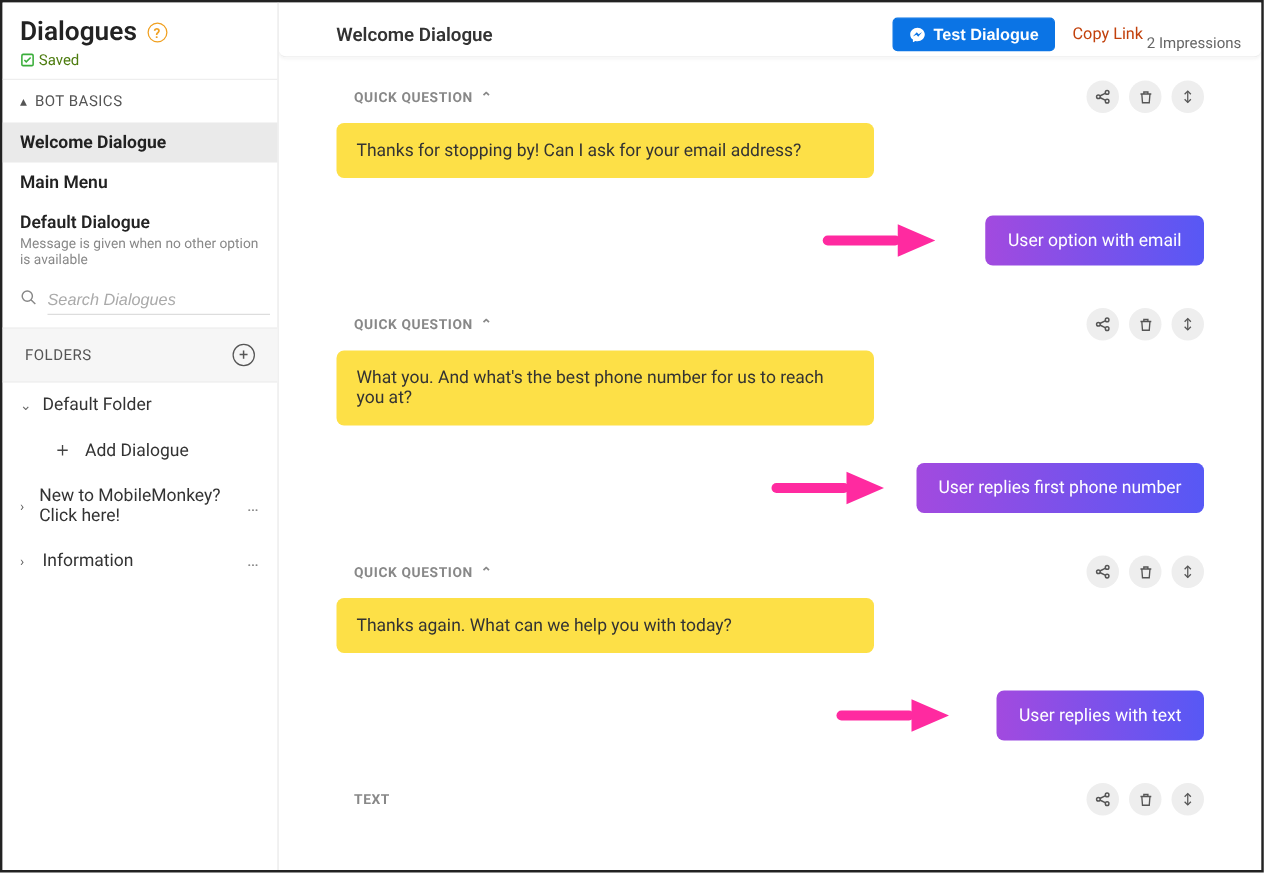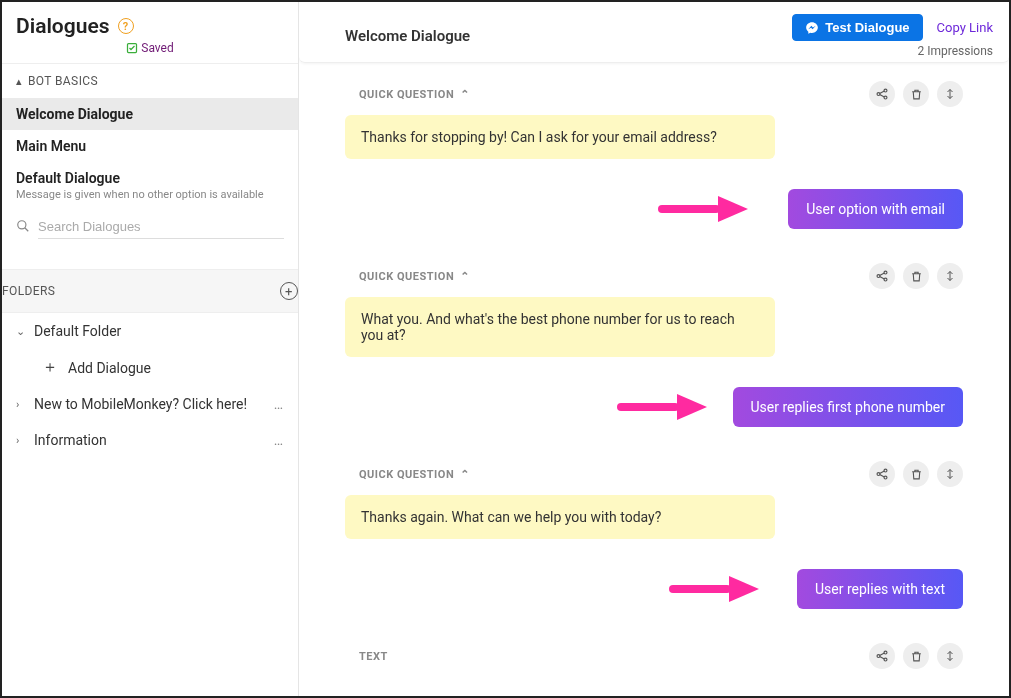--- a/index.html
+++ b/index.html
@@ -13,21 +13,21 @@
     overflow: hidden;
     border: 2px solid #222;
   }
   .app {
     display: flex;
     width: 100%;
     height: 100%;
   }
   
   .sidebar {
-    width: 297px;
+    width: 221px;
     flex-shrink: 0;
     border-right: 1px solid #e5e5e5;
     background: #fff;
     display: flex;
     flex-direction: column;
   }
   .sidebar-header {
     padding: 12px 14px 8px 14px;
   }
   .sidebar-title-row {
@@ -47,26 +47,25 @@
     border-radius: 50%;
     display: inline-flex;
     align-items: center;
     justify-content: center;
     color: #f0a020;
     font-size: 11px;
     font-weight: 600;
   }
   .saved-badge {
     margin-top: 3px;
-    color: #701a75;
+    color: #4d7c0f;
     font-size: 12px;
     display: flex;
     align-items: center;
     gap: 3px;
-    justify-content: center;
   }
   .saved-badge svg { display: block; }
   .section-header {
     display: flex;
     align-items: center;
     gap: 6px;
     padding: 10px 14px;
     font-size: 12px;
     letter-spacing: .4px;
     color: #555;
@@ -98,35 +97,35 @@
     padding: 6px 14px 10px 14px;
   }
   .search-row input {
     border: none;
     border-bottom: 1px solid #ddd;
     outline: none;
     flex: 1;
     font-size: 13px;
     padding: 4px 0;
     color: #555;
+    font-style: italic;
   }
   .search-row input::placeholder { color: #aaa; }
   .search-icon { color: #888; }
   .folders-header {
     display: flex;
     align-items: center;
     justify-content: space-between;
-    padding: 12px 0;
+    padding: 12px 18px;
     background: #f6f6f6;
     border-top: 1px solid #eee;
     border-bottom: 1px solid #eee;
     font-size: 12px;
     letter-spacing: .4px;
     color: #555;
-    margin-top: 20px;
   }
   .folder-add {
     width: 18px; height: 18px;
     border: 1.5px solid #555;
     border-radius: 50%;
     display: inline-flex; align-items: center; justify-content: center;
     font-size: 13px; line-height: 1;
     cursor: pointer;
   }
   .folder-row, .tree-row {
@@ -166,38 +165,38 @@
     padding: 12px 16px 4px 46px;
     border-bottom: 1px solid #eee;
     border-radius: 0 0 6px 6px;
     box-shadow: 0 1px 3px rgba(0,0,0,0.05);
   }
   .main-header .title {
     font-size: 15px;
     font-weight: 600;
     color: #333;
   }
-  .header-right { display: flex; flex-direction: column; align-items: flex-end; gap: 3px; }
+  .header-right { display: flex; align-items: flex-end; gap: 3px; }
   .header-actions { display: flex; align-items: center; gap: 14px; }
   .btn-primary {
     background: #0b74e5;
     color: #fff;
     border: 1px solid #0b74e5;
     border-radius: 4px;
     padding: 5px 12px;
     font-size: 13px;
     font-weight: 600;
     display: inline-flex;
     align-items: center;
     gap: 6px;
     cursor: pointer;
   }
   .btn-primary svg { display: block; }
   .copy-link {
-    color: #6d28d9;
+    color: #c2410c;
     font-size: 13px;
     cursor: pointer;
   }
   .impressions {
     font-size: 12px;
     color: #666;
   }
 
   .canvas {
     flex: 1;
@@ -233,21 +232,21 @@
     background: #eee;
     border-radius: 50%;
     display: inline-flex;
     align-items: center;
     justify-content: center;
     cursor: pointer;
   }
   .tool-btn svg, .tool-btn span { color: #555; }
   .bot-bubble {
     margin-top: 8px;
-    background: #fef9c3;
+    background: #fde047;
     border-radius: 6px;
     padding: 14px 16px;
     max-width: 430px;
     color: #333;
     font-size: 14px;
   }
   .reply-wrap {
     display: flex;
     justify-content: flex-end;
     margin-top: 30px;

